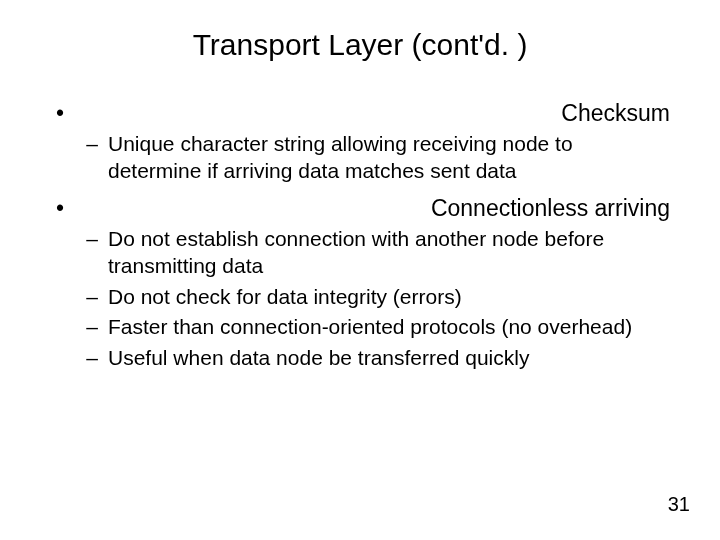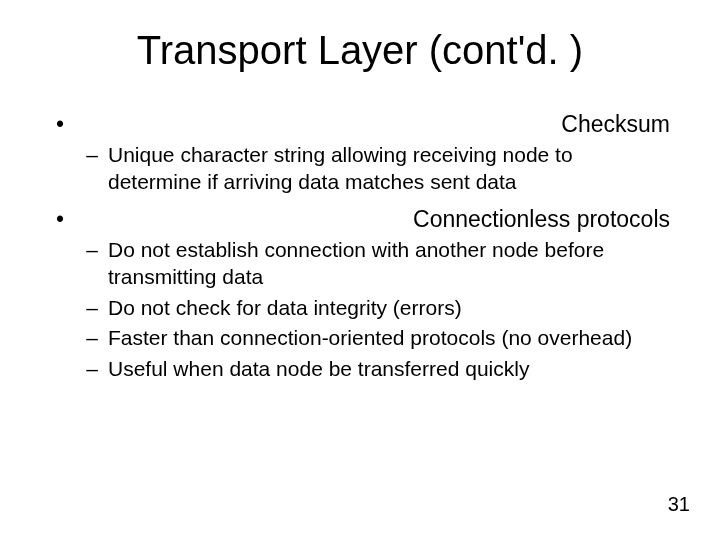--- a/index.html
+++ b/index.html
@@ -14,21 +14,21 @@
   }
   .slide {
     width: 720px;
     height: 540px;
     box-sizing: border-box;
     padding: 20px 50px 40px 50px;
     position: relative;
   }
   .title {
     text-align: center;
-    font-size: 40px;
+    font-size: 30px;
     font-weight: 400;
     margin-top: 8px;
     margin-bottom: 38px;
   }
   ul.level1 {
     list-style: none;
     padding: 0;
     margin: 0;
     font-size: 23px;
   }
@@ -94,21 +94,21 @@
         <li>
           <span class="b2-marker">–</span>
           <span class="b2-text">Unique character string allowing receiving node to determine if arriving data matches sent data</span>
         </li>
       </ul>
     </li>
 
     <li>
       <div class="b1-row">
         <span class="b1-marker">•</span>
-        <span class="b1-text">Connectionless protocols</span>
+        <span class="b1-text">Connectionless arriving</span>
       </div>
       <ul class="level2">
         <li>
           <span class="b2-marker">–</span>
           <span class="b2-text">Do not establish connection with another node before transmitting data</span>
         </li>
         <li>
           <span class="b2-marker">–</span>
           <span class="b2-text">Do not check for data integrity (errors)</span>
         </li>

